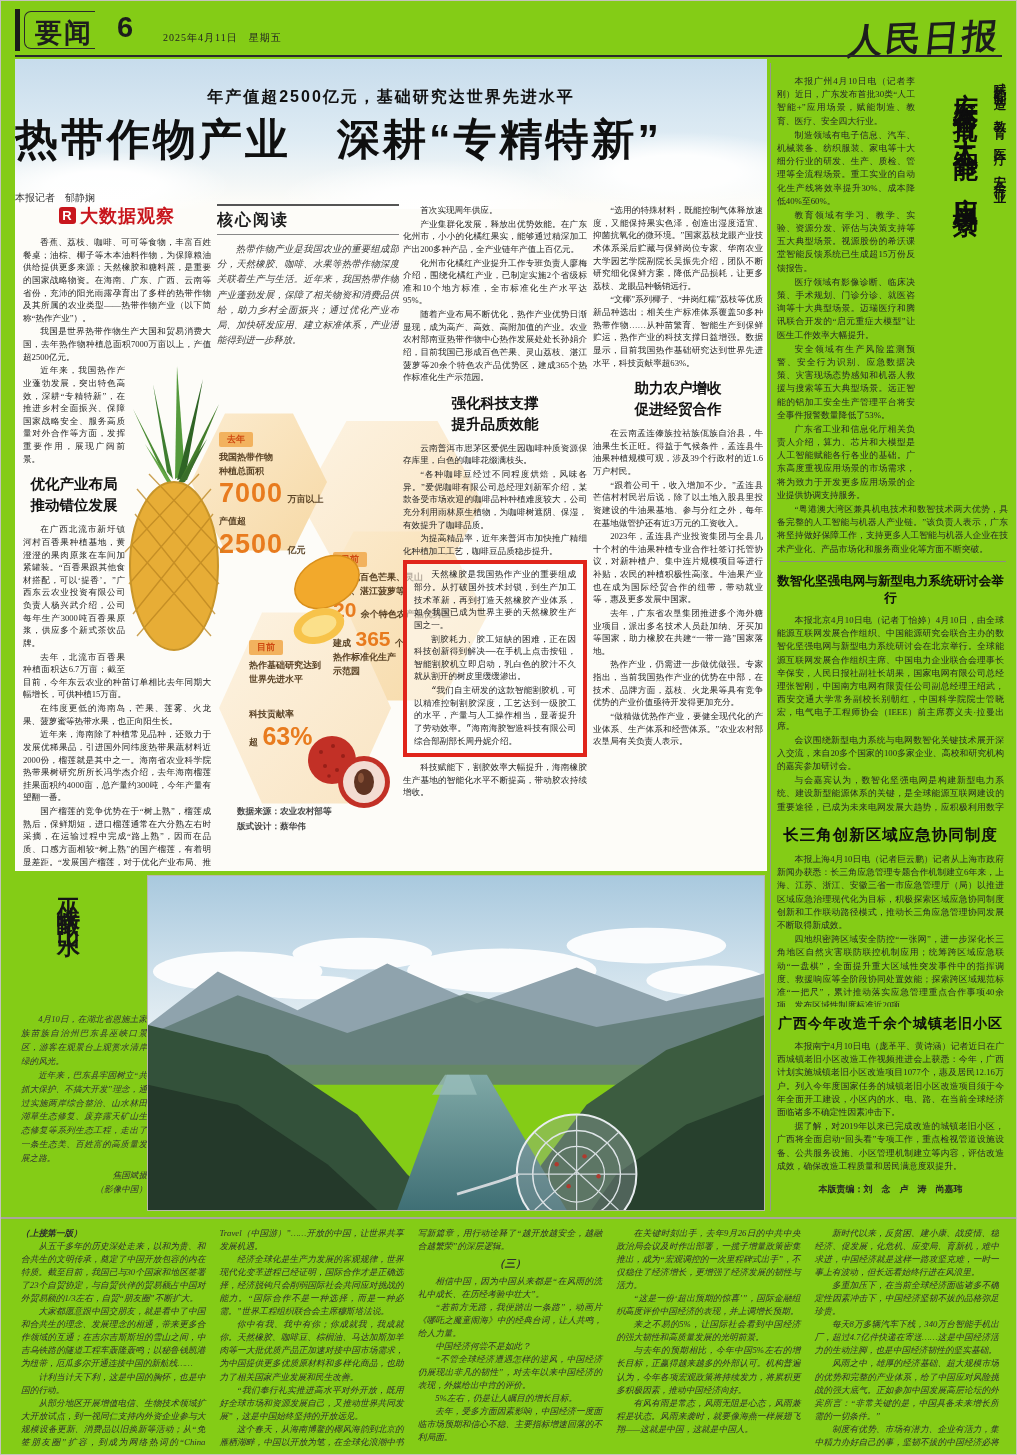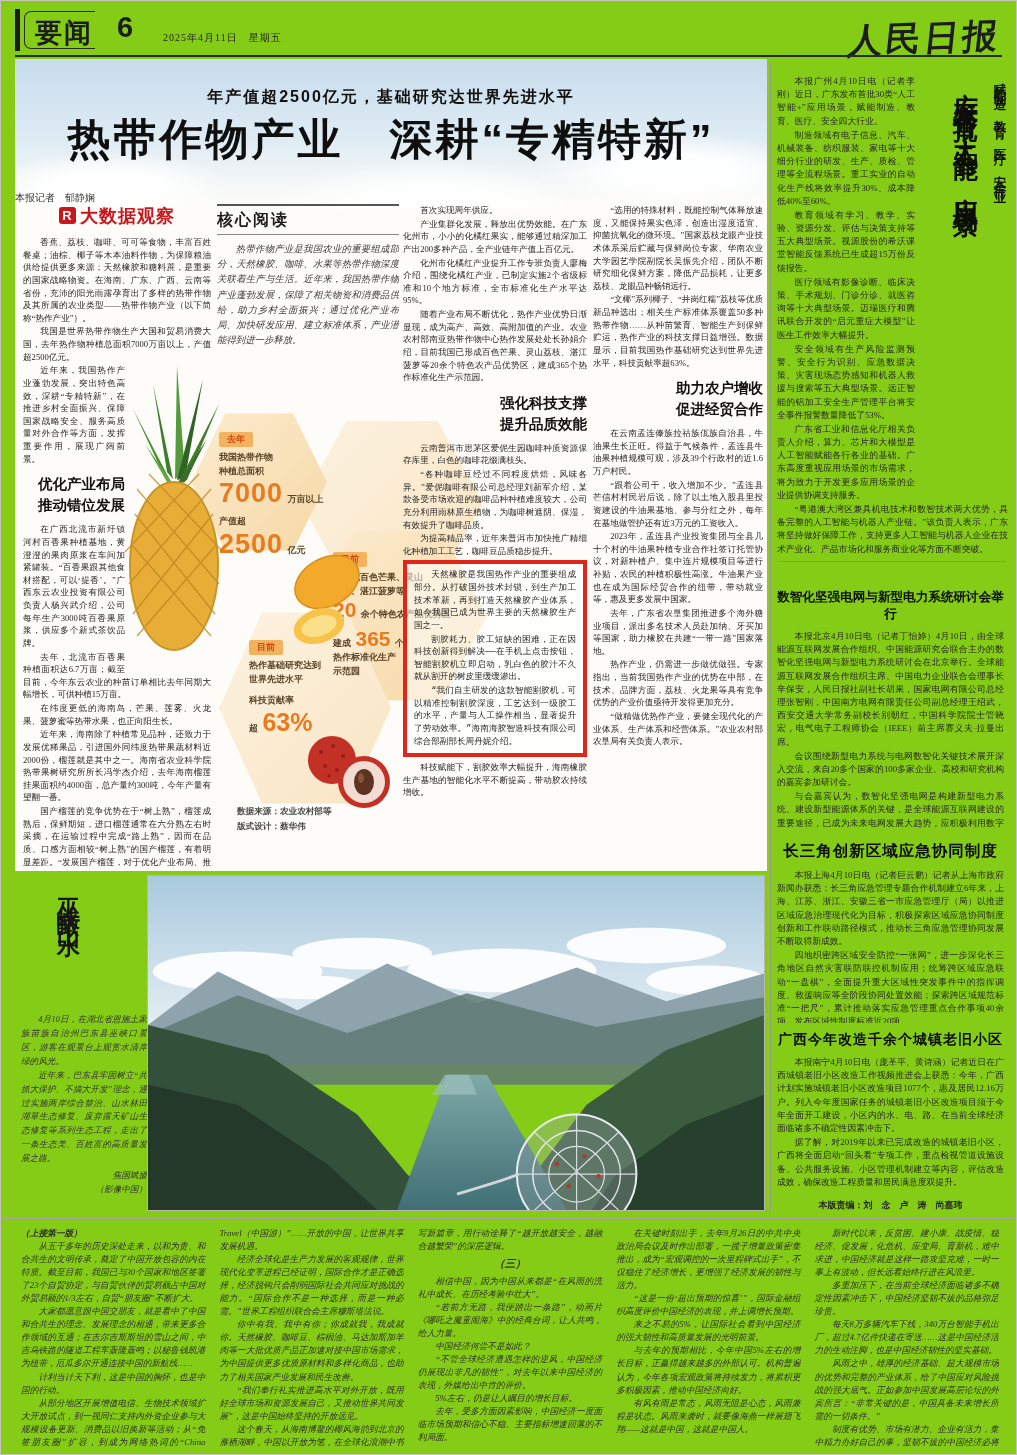--- a/index.html
+++ b/index.html
@@ -19,35 +19,35 @@
   
   .feature { position:absolute; left:14px; top:58px; width:752px; height:812px; background:#fdfcf8; overflow:hidden; }
   .sky { position:absolute; left:0; top:0; right:0; height:150px;
     background:
       radial-gradient(ellipse 180px 50px at 12% 85%, rgba(255,255,255,.95) 30%, rgba(255,255,255,0) 70%),
       radial-gradient(ellipse 220px 60px at 55% 95%, rgba(255,255,255,.9) 25%, rgba(255,255,255,0) 70%),
       radial-gradient(ellipse 200px 55px at 88% 75%, rgba(255,255,255,.92) 30%, rgba(255,255,255,0) 72%),
       linear-gradient(#c7dcEC, #dfecf4 55%, #fdfcf8 96%);
   }
   .kicker { position:absolute; left:0; right:0; top:28px; text-align:center; font-family:"Liberation Sans",sans-serif; font-weight:700; font-size:16px; letter-spacing:2px; color:#111; }
-  .ftitle { position:absolute; left:0; right:0; top:52px; text-align:center; font-family:"Liberation Sans",sans-serif; font-weight:900; font-size:43px; letter-spacing:3px; color:#0f0f0f; }
+  .ftitle { position:absolute; left:0; right:0; top:52px; text-align:left; font-family:"Liberation Sans",sans-serif; font-weight:900; font-size:43px; letter-spacing:3px; color:#0f0f0f; }
   .byline { position:absolute; left:0; right:0; top:132px; text-align:left; font-size:10px; color:#333; }
 
   .coltext p { font-size:8.6px; line-height:1.47; text-align:justify; text-indent:2em; color:#262626; margin-bottom:1px; }
   .col { position:absolute; top:145px; bottom:4px; overflow:hidden; }
   .c1 { left:8px;  width:188px; }
   .c2 { left:202px; width:182px; }
   .c3 { left:388px; width:184px; }
   .c4 { left:578px; width:170px; }
 
   .dg-head { text-align:center; margin-bottom:8px; font-family:"Liberation Sans",sans-serif; font-weight:900; font-size:18px; color:#c8161d; letter-spacing:1px; }
   .dg-logo { display:inline-block; background:#c8161d; color:#fff; font-size:13px; width:17px; height:17px; line-height:17px; border-radius:3px; text-align:center; vertical-align:2px; margin-right:4px; }
   .contents { display:contents; }
   .pine-spacer { float:right; width:82px; height:300px; margin-left:4px; }
-  .subhead { font-family:"Liberation Sans",sans-serif; font-weight:700; font-size:14.5px; text-align:right; line-height:1.45; margin:9px 0 7px; color:#111; }
+  .subhead { font-family:"Liberation Sans",sans-serif; font-weight:700; font-size:14.5px; text-align:center; line-height:1.45; margin:9px 0 7px; color:#111; }
 
   .core { border-top:2px solid #555; padding-top:4px; }
   .core-label { font-family:"Liberation Sans",sans-serif; font-weight:700; font-size:16px; letter-spacing:2px; padding-bottom:3px; border-bottom:1px solid #888; margin-bottom:7px; }
   .core-text { font-size:9.4px; line-height:1.62; text-align:justify; text-indent:2em; color:#3a3a3a; font-style:italic; }
 
   
   .info { position:absolute; left:182px; top:345px; width:302px; height:465px; }
   .hex { position:absolute; clip-path:polygon(25% 5%,75% 5%,100% 50%,75% 95%,25% 95%,0 50%); background:linear-gradient(135deg,#fcecd0,#f6d8a4); }
   .hex.pale { background:linear-gradient(135deg,#fdf3e2,#f9e4c2); }
   .stat { position:absolute; font-family:"Liberation Sans",sans-serif; color:#4c3a22; }
@@ -68,21 +68,21 @@
   .vrule { position:absolute; left:769px; top:62px; height:1148px; width:1px; background:#9a968e; }
   .rcol { position:absolute; left:776px; top:58px; width:231px; height:1158px; }
   .rcol p { font-size:8.8px; line-height:1.5; text-align:justify; text-indent:2em; color:#262626; margin-bottom:1px; }
   .art1 { position:absolute; top:0; left:0; right:0; height:498px; overflow:hidden; }
   .vhead { position:absolute; right:0; top:14px; height:412px; display:flex; flex-direction:row; z-index:2; }
   .vkick { writing-mode:vertical-rl; font-family:"Liberation Sans",sans-serif; font-weight:700; font-size:12.5px; letter-spacing:5px; color:#111; margin-left:8px; }
   .vtitle { writing-mode:vertical-rl; font-family:"Liberation Sans",sans-serif; font-weight:900; font-size:25px; letter-spacing:5px; color:#0d0d0d; }
   .vspacer { float:right; width:88px; height:408px; margin-left:5px; }
   .art1 .bodytext { padding-top:16px; }
   .rrule { position:absolute; left:2px; right:2px; height:1px; background:#8f8b84; }
-  .rart { position:absolute; left:0; right:4px; overflow:hidden;margin-top:16px; }
+  .rart { position:absolute; left:0; right:4px; overflow:hidden; }
   .rhead { font-family:"Liberation Sans",sans-serif; font-weight:900; text-align:center; color:#0d0d0d; margin-bottom:7px; }
   .rh2 { font-size:12.6px; letter-spacing:0; }
   .rh3 { font-size:15.5px; letter-spacing:1px; }
   .rh4 { font-size:14px; letter-spacing:1px; }
   .editors { text-align:center !important; text-indent:0 !important; font-weight:700; margin-top:10px; font-size:9px !important; }
 
   
   .photo-sec { position:absolute; left:14px; top:872px; width:752px; height:342px; }
   .ptitle { position:absolute; left:38px; top:6px; writing-mode:vertical-rl; font-size:23px; font-weight:900; letter-spacing:9px; color:#151515; font-family:"Liberation Serif",serif; }
   .pcap { position:absolute; left:6px; top:140px; width:126px; font-style:italic; }
@@ -174,21 +174,21 @@
         <div><span class="num n-mid">20</span> <span class="unit">余个特色农产品优势区</span></div>
         <div style="margin-top:5px;"><span class="unit">建成</span> <span class="num n-mid">365</span> <span class="unit">个</span></div>
         <div class="ln">热作标准化生产</div>
         <div class="ln">示范园</div>
       </div>
 
       <div class="stat" style="left:52px; top:232px; width:120px;">
         <span class="tag">目前</span>
         <div class="ln">热作基础研究达到</div>
         <div class="ln">世界先进水平</div>
-        <div class="ln" style="margin-top:8px;">科技贡献率</div>
+        <div class="ln" style="margin-top:22px;">科技贡献率</div>
         <div><span class="unit">超</span> <span class="num" style="font-size:25px;">63%</span></div>
       </div>
 
       <svg style="position:absolute; left:88px; top:140px;" width="82" height="108" viewBox="0 0 82 108">
         <ellipse cx="42" cy="38" rx="34" ry="24" transform="rotate(-28 42 38)" fill="#f2a92c"></ellipse>
         <ellipse cx="42" cy="38" rx="34" ry="24" transform="rotate(-28 42 38)" fill="none" stroke="#d98f1b" stroke-width="1.5"></ellipse>
         <ellipse cx="34" cy="82" rx="26" ry="17" transform="rotate(-18 34 82)" fill="#f7c34a"></ellipse>
         <ellipse cx="34" cy="82" rx="18" ry="10" transform="rotate(-18 34 82)" fill="#fbe08a"></ellipse>
       </svg>
 

